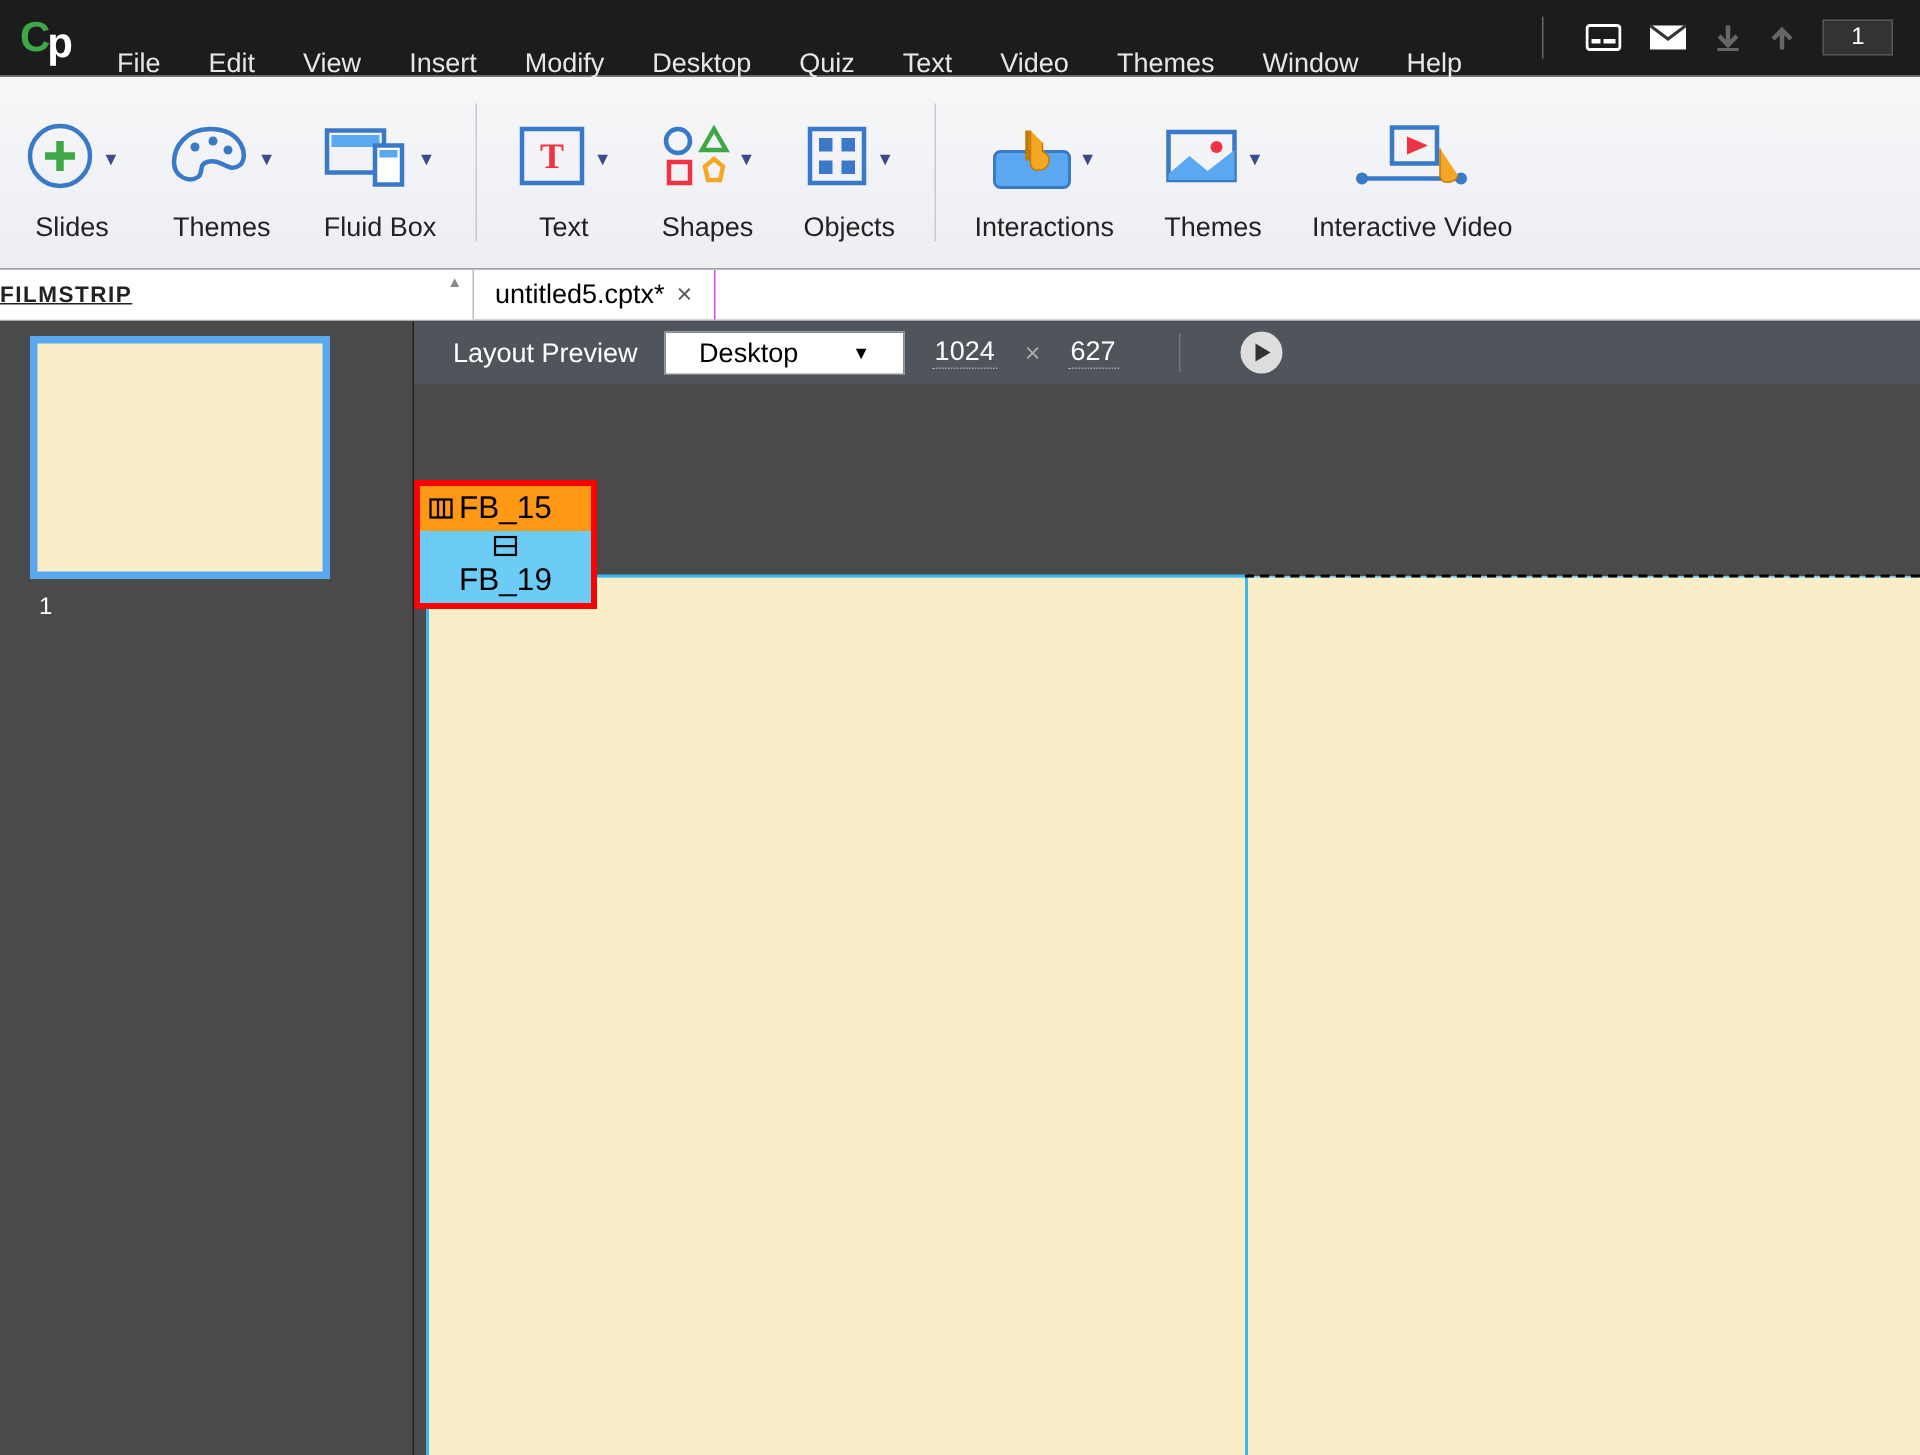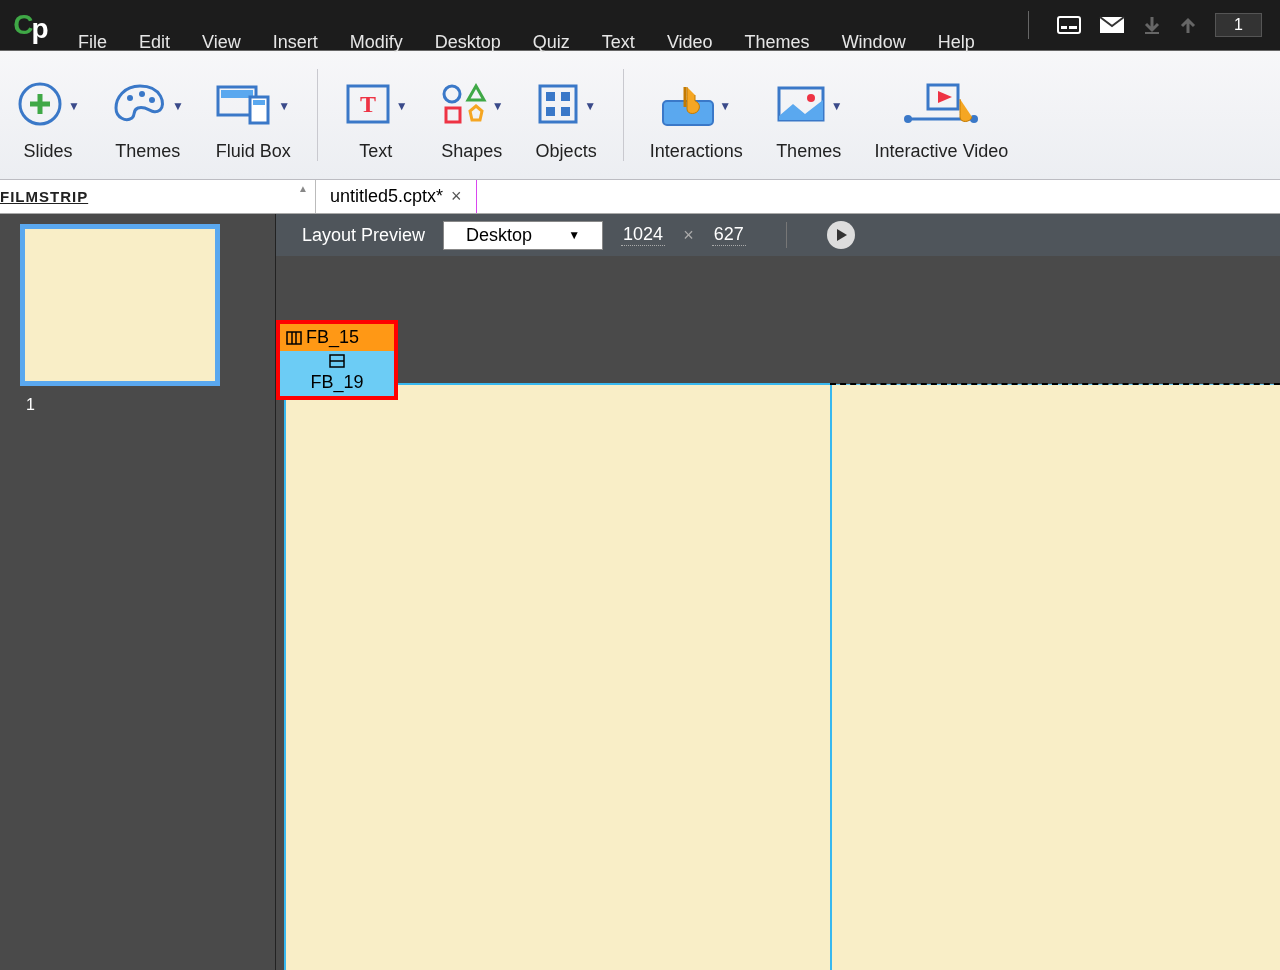--- a/index.html
+++ b/index.html
@@ -48,21 +48,21 @@
   .preview-bar .sep { margin:0 22px; width:1px; height:26px; background:#777;}
   .play-circle { width:28px; height:28px; border-radius:50%; background:#ddd; display:flex; align-items:center; justify-content:center;}
   .play-circle svg{display:block;}
   
   
   .canvas-wrap { position:relative; flex:1; overflow:hidden; }
   .canvas-wrap .tagbox{
     position:absolute; left:0; top:64px; width:122px; 
     border:4px solid #ff0000; z-index:10;
   }
-  .tag { display:flex; align-items:center; gap:4px; padding:3px 6px; font-size:18px; color:#000; }
+  .tag { display:flex; align-items:center; gap:4px; padding:3px 6px; font-size:21px; color:#000; }
   .tag.orange { background:#ff9815; }
   .tag.blue { background:#6cccf5;flex-direction:column; }
   .tag-icon { display:inline-flex; }
   
   .slide-canvas {
     position:absolute; left:10px; top:128px; right:-10px; bottom:-10px;
     background:#f9eec7;
     border-top:1px solid #6cccf5;
   }
   .fb-left {

